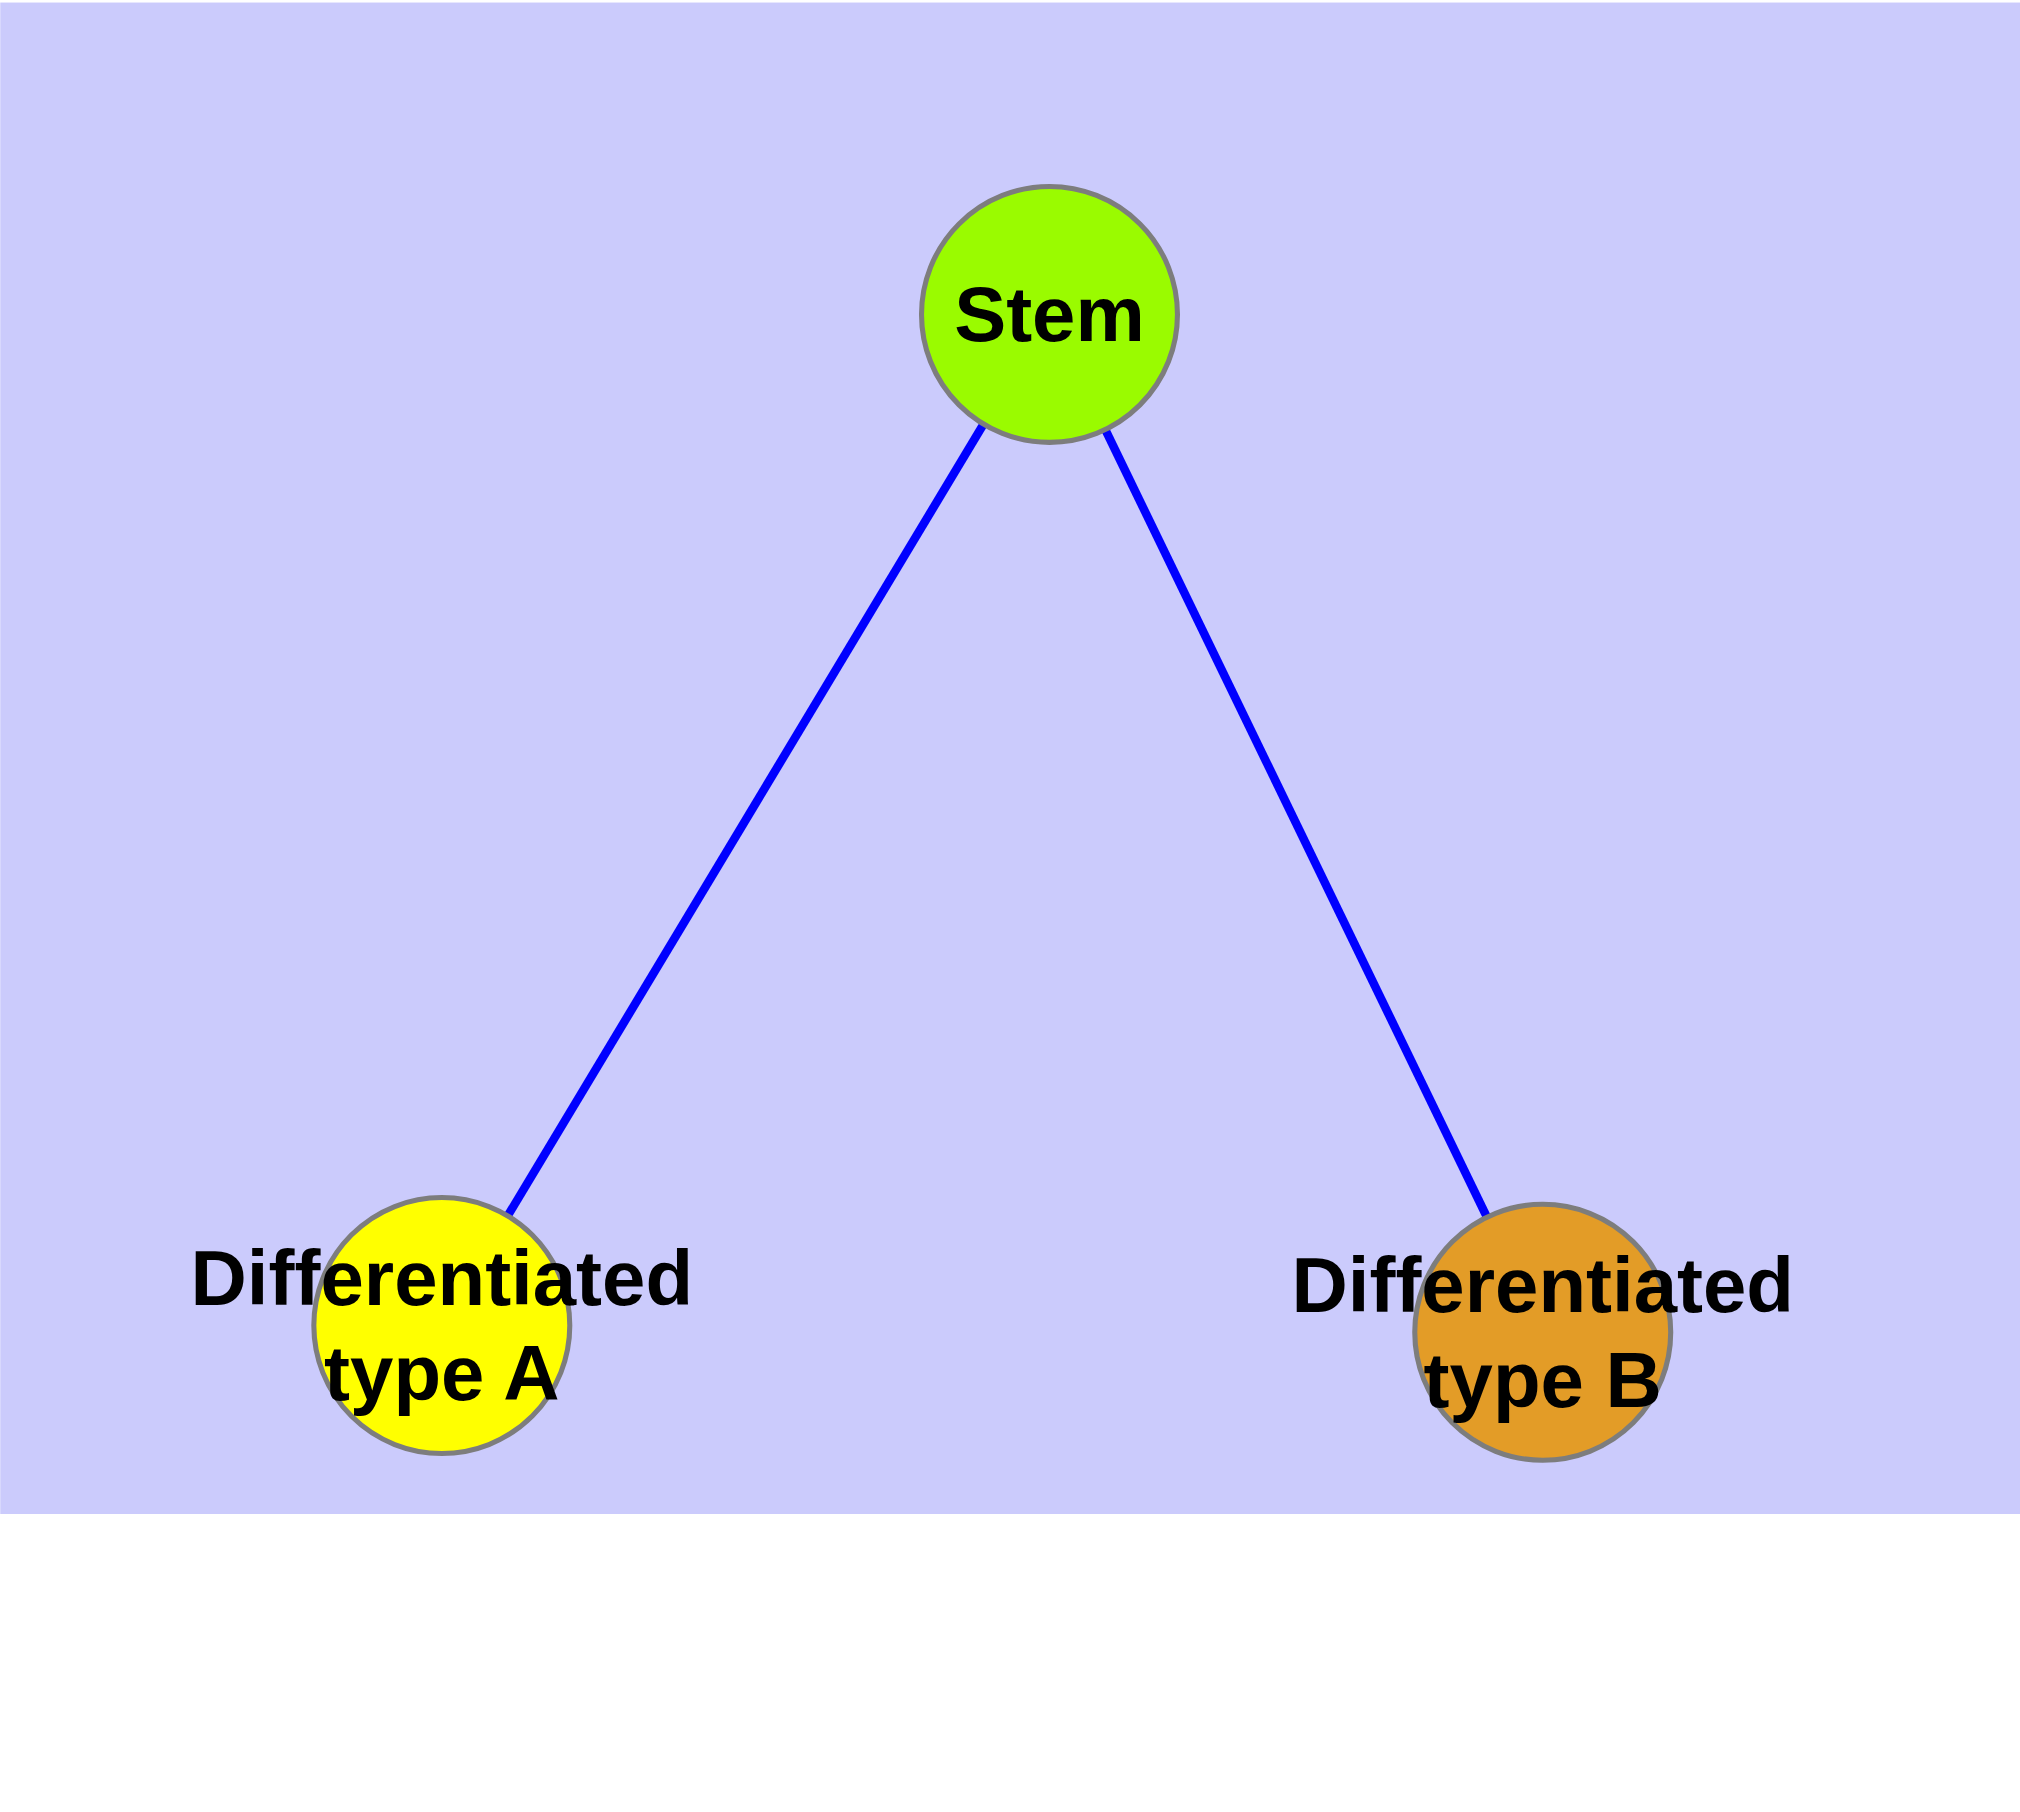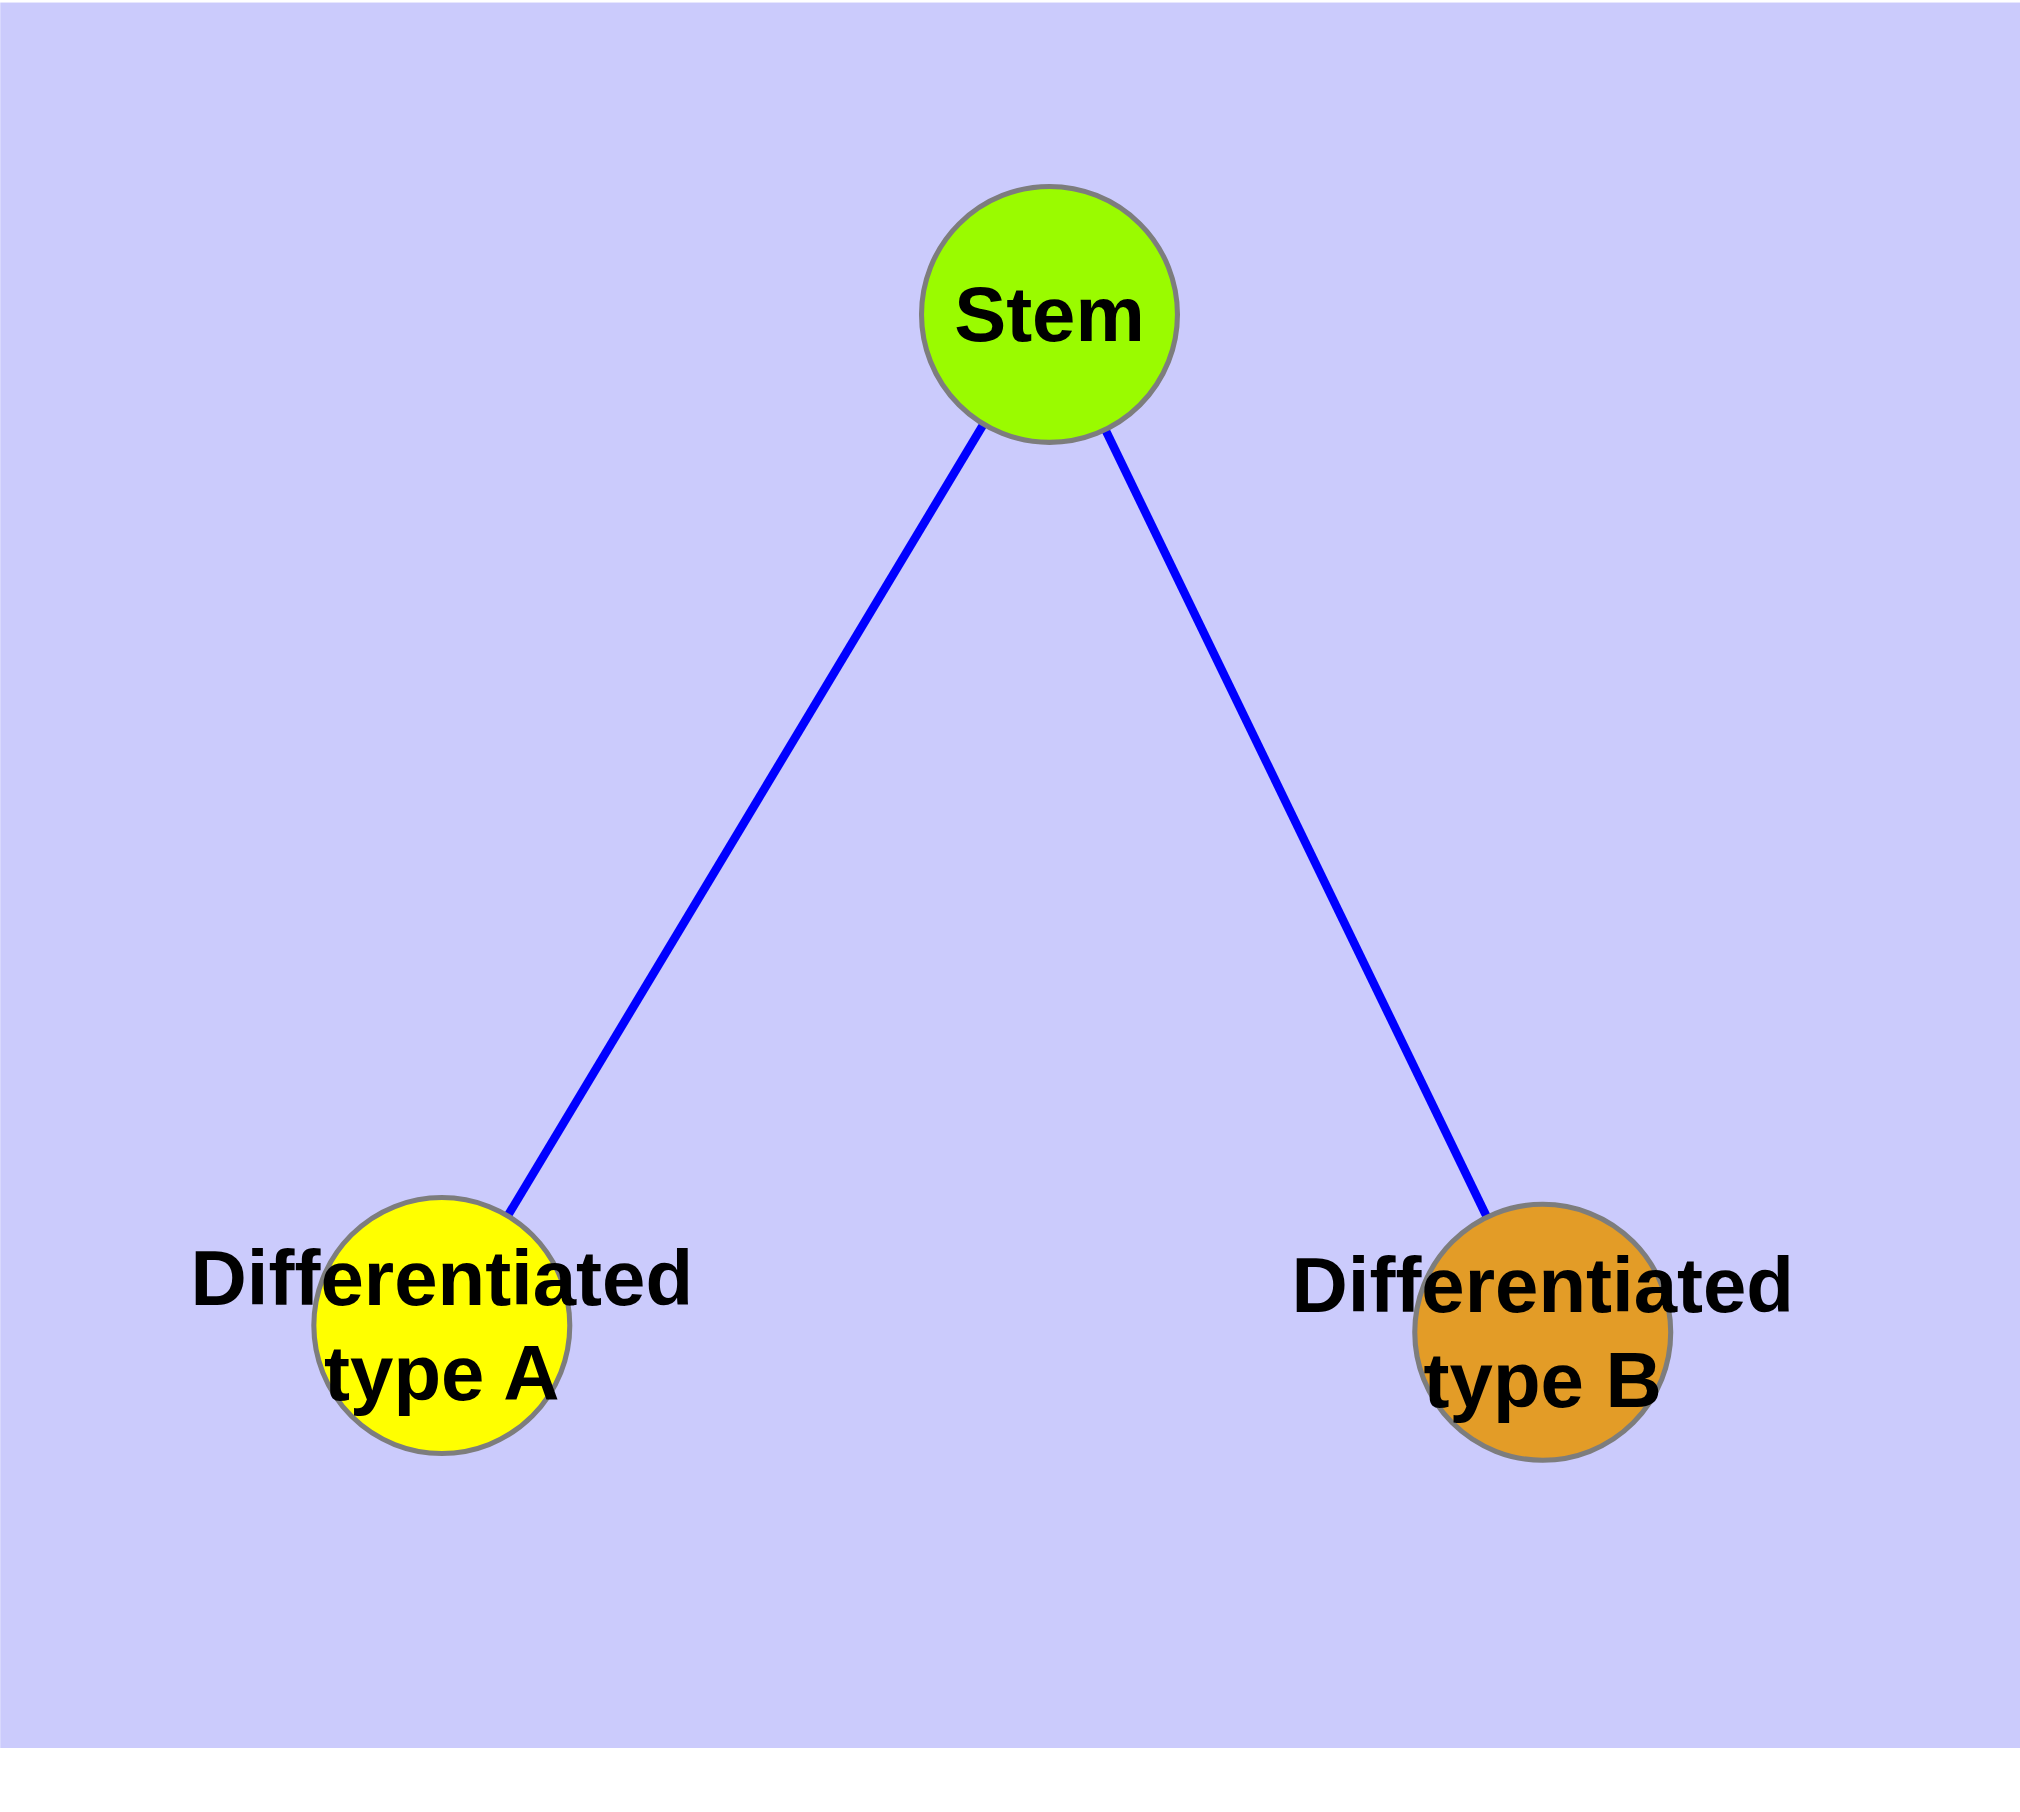--- a/index.html
+++ b/index.html
@@ -2,21 +2,21 @@
 <html style="font-size:13.6px"><head>
 <meta charset="utf-8">
 <style>
   html, body {
     margin: 0;
     padding: 0;
     background: #ffffff;
   }
   .diagram-wrap {
     width: 2021px;
-    height: 1748px;
+    height: 1514px;
     position: relative;
   }
   svg.graph {
     display: block;
     width: 2021px;
     height: 1812px;
     font-family: "Liberation Sans", "DejaVu Sans", sans-serif;
   }
   .node-label {
     font-size: 92px;

